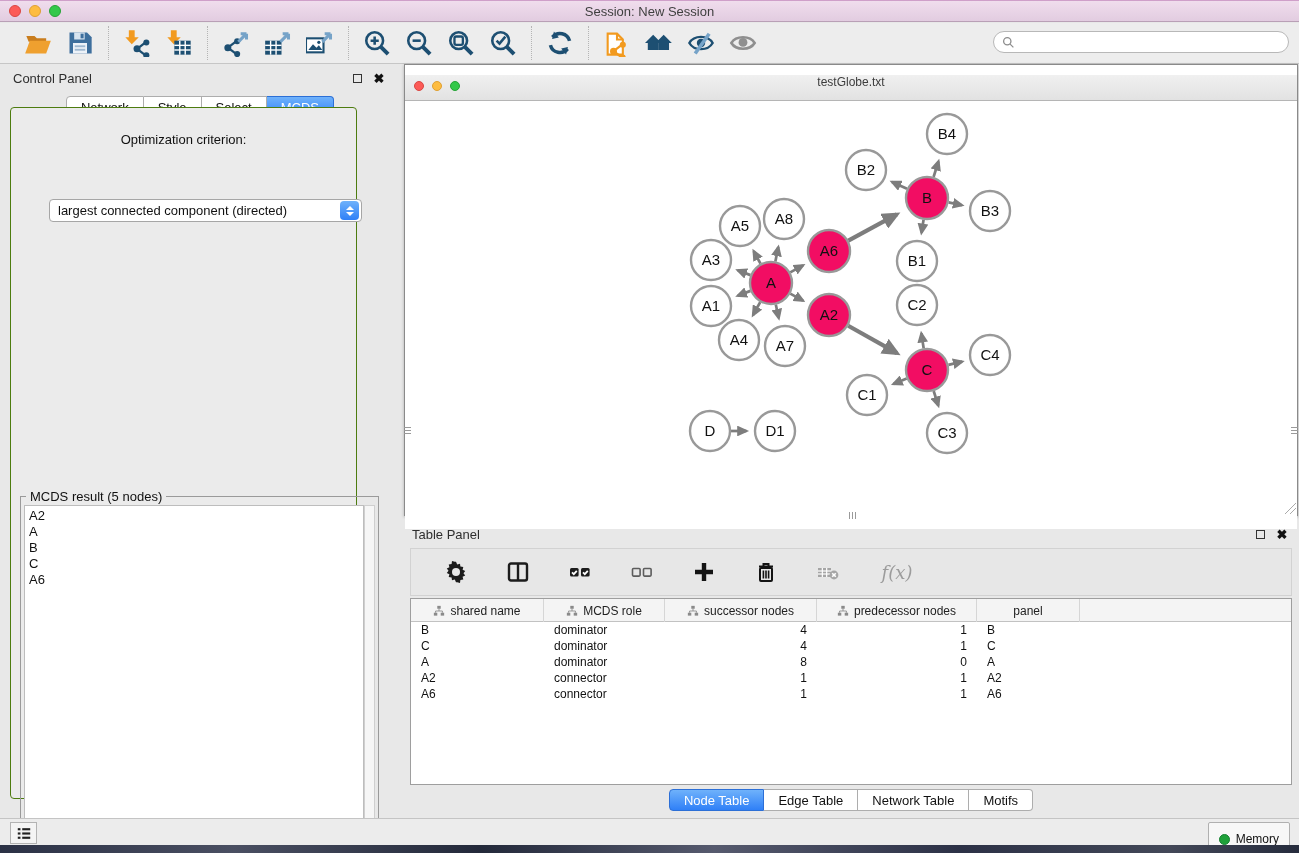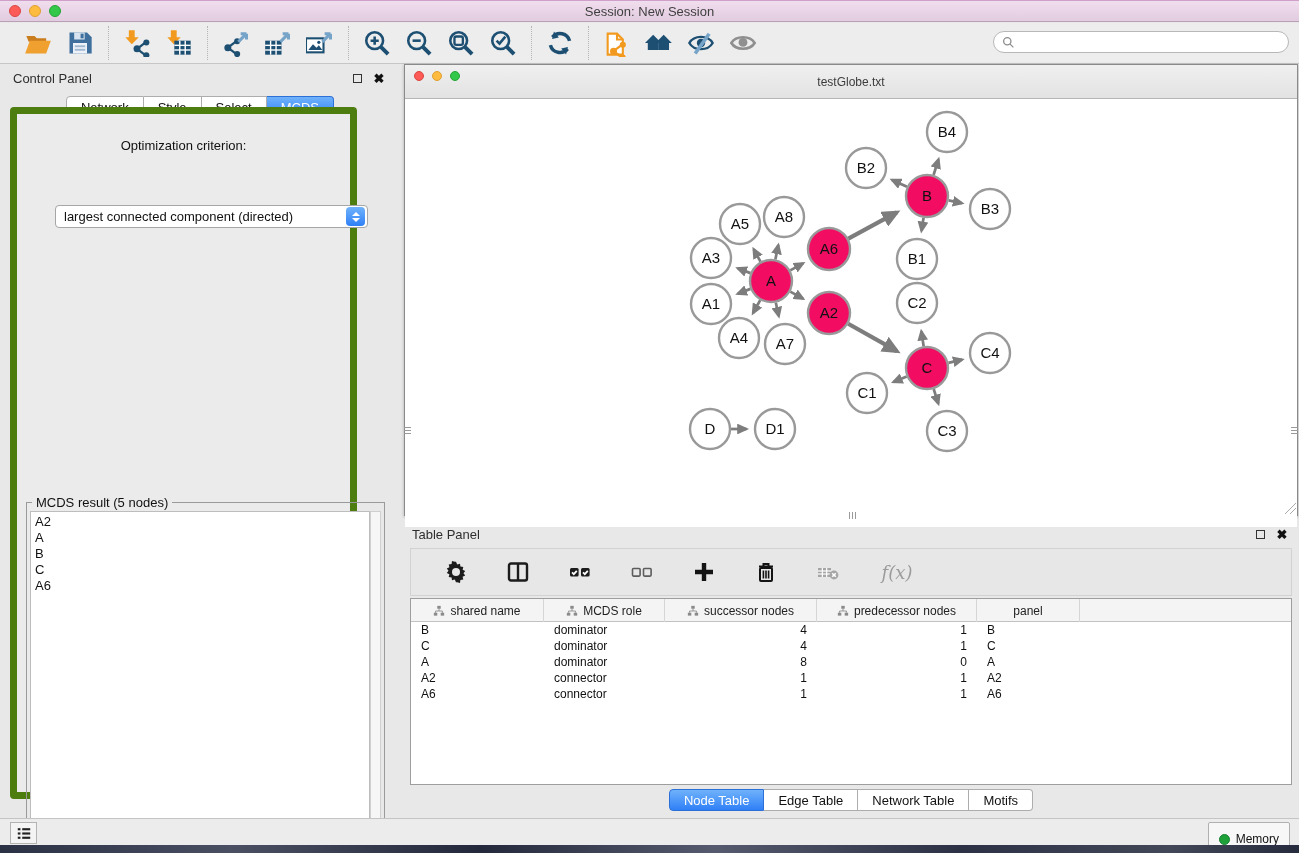--- a/index.html
+++ b/index.html
@@ -34,43 +34,43 @@
   .float-ico{width:9px;height:9px;border:1.5px solid #333;}
   
   .control-panel{position:absolute;left:5px;top:66px;width:390px;height:747px;}
   .cp-tabs{position:absolute;left:0;top:30px;width:100%;display:flex;justify-content:center;}
   .seg-tabs{display:flex;border-radius:8px;}
   .seg-tab{height:22px;padding:0 14px;display:flex;align-items:center;background:#fff;border:1px solid #adadad;
     border-left:none;font-size:13px;color:#111;}
   .seg-tab:first-child{border-left:1px solid #adadad;border-radius:4px 0 0 4px;}
   .seg-tab:last-child{border-radius:0 4px 4px 0;}
   .seg-tab.active{background:linear-gradient(#6fb2fb,#2f80f7);border-color:#2c6fd6;color:#fff;}
-  .cp-pane{position:absolute;left:5px;top:41px;width:347px;height:692px;border:7px solid #4d7c0f;border-radius:4px;background:#ebebeb;}
+  .cp-pane{position:absolute;left:5px;top:41px;width:347px;height:692px;border:1px solid #4d7c0f;border-radius:4px;background:#ebebeb;}
   .opt-label{margin-top:24px;text-align:center;font-size:13px;color:#111;}
   .dropdown{position:absolute;left:38px;top:91px;width:313px;height:23px;background:#fff;border:1px solid #a6a6a6;border-radius:4px;
     display:flex;align-items:center;}
   .dropdown .dd-text{flex:1;font-size:13px;padding-left:8px;color:#111;white-space:nowrap;overflow:hidden;}
   .dd-stepper{width:19px;height:19px;margin-right:2px;border-radius:4px;background:linear-gradient(#6fb2fb,#2f80f7);
     display:flex;flex-direction:column;align-items:center;justify-content:center;gap:2px;}
   .dd-up{width:0;height:0;border-left:4px solid transparent;border-right:4px solid transparent;border-bottom:4px solid #fff;}
   .dd-down{width:0;height:0;border-left:4px solid transparent;border-right:4px solid transparent;border-top:4px solid #fff;}
   .cp-buttons{position:absolute;left:0;top:124px;width:100%;display:flex;justify-content:center;gap:16px;}
   .mac-btn{height:23px;padding:0 18px;background:linear-gradient(#ffffff,#f2f2f2);border:1px solid #b3b3b3;border-radius:4px;
     font-size:13px;color:#111;display:flex;align-items:center;}
   .groupbox{position:absolute;left:9px;top:388px;width:359px;height:345px;border:1px solid #9a9a9a;}
   .gb-legend{position:absolute;left:5px;top:-8px;background:#ebebeb;padding:0 4px;font-size:13px;color:#111;}
   .gb-list{position:absolute;left:3px;top:8px;right:14px;bottom:3px;background:#fff;border:1px solid #bdbdbd;
     font-size:13px;color:#111;padding:2px 4px;overflow:hidden;}
   .gb-list .li{height:16px;line-height:16px;}
   .gb-scroll{position:absolute;top:8px;right:3px;bottom:3px;width:11px;background:#f6f6f6;border:1px solid #cfcfcf;}
   
   .net-window{position:absolute;left:404px;top:64px;width:894px;height:452px;border:1px solid #8a8a8a;background:#fff;
     box-shadow:0 1px 3px rgba(0,0,0,.25);}
-  .net-titlebar{position:relative;height:34px;background:linear-gradient(#f0f0f0,#e2e2e2);border-bottom:1px solid #b5b5b5;
-    display:flex;align-items:center;justify-content:center;}
+  .net-titlebar{position:relative;height:26px;background:linear-gradient(#f0f0f0,#e2e2e2);border-bottom:1px solid #b5b5b5;
+    display:flex;justify-content:center;margin-top:10px;}
   .net-titlebar .title{font-size:12px;color:#3c3c3c;}
   .net-canvas{position:relative;width:892px;height:428px;background:#fff;overflow:hidden;}
   .grip{position:absolute;width:7px;height:14px;display:flex;flex-direction:column;justify-content:center;gap:2px;}
   .grip i{display:block;height:1px;background:#9a9a9a;}
   .grip.left{left:-1px;top:358px;}
   .grip.right{right:-1px;top:358px;}
   .grip.bottom{left:440px;bottom:-4px;width:14px;height:7px;flex-direction:row;}
   .grip.bottom i{width:1px;height:100%;}
   .resize-corner{position:absolute;right:1px;bottom:1px;width:12px;height:12px;
     background:linear-gradient(135deg,transparent 50%,transparent 52%,#aaa 53%,#aaa 56%,transparent 57%,transparent 72%,#aaa 73%,#aaa 76%,transparent 77%);}

